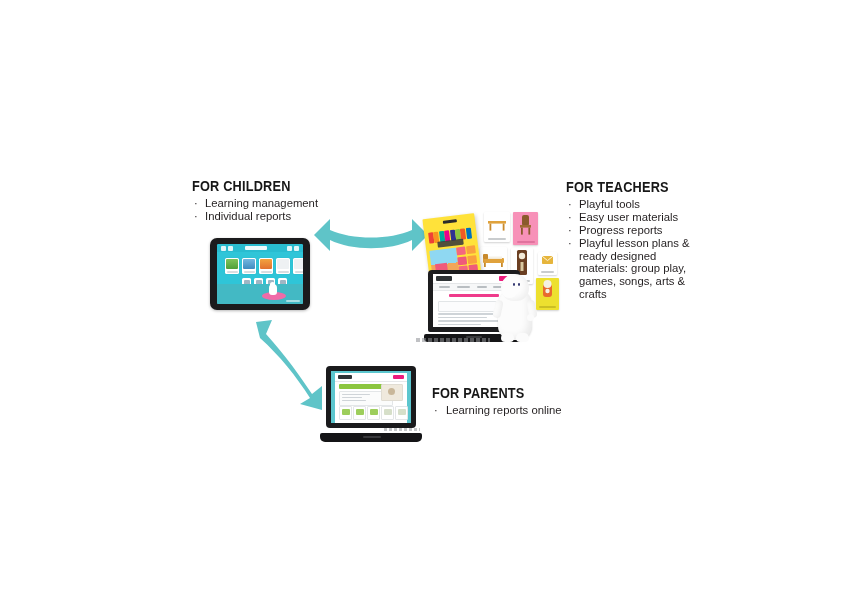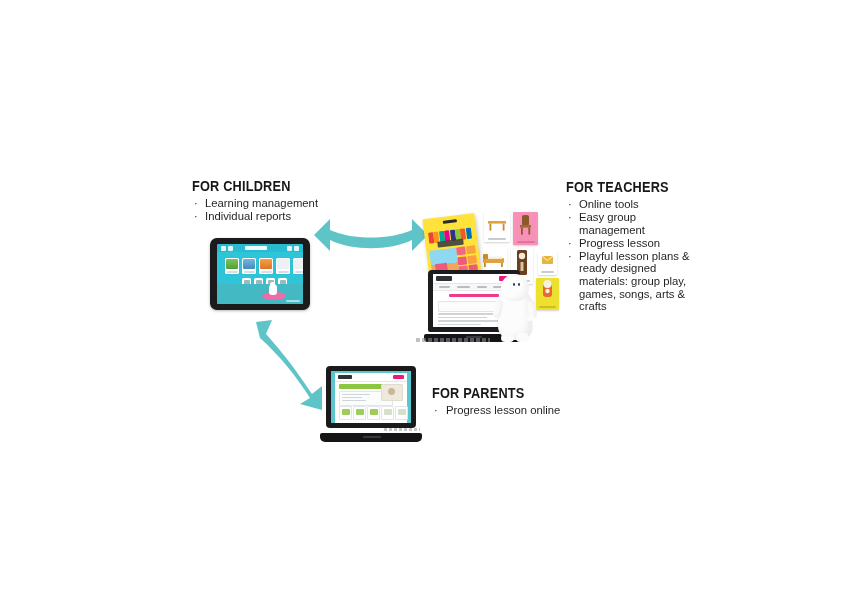--- a/index.html
+++ b/index.html
@@ -152,31 +152,31 @@
     <div class="heading">FOR CHILDREN</div>
     <ul class="bullets">
       <li><span class="dot">·</span><span>Learning management</span></li>
       <li><span class="dot">·</span><span>Individual reports</span></li>
     </ul>
   </div>
 
   <div class="block" id="teachers-block">
     <div class="heading">FOR TEACHERS</div>
     <ul class="bullets">
-      <li><span class="dot">·</span><span>Online tools</span></li>
-      <li><span class="dot">·</span><span>Easy group management</span></li>
-      <li><span class="dot">·</span><span>Progress lesson</span></li>
+      <li><span class="dot">·</span><span>Playful tools</span></li>
+      <li><span class="dot">·</span><span>Easy user materials</span></li>
+      <li><span class="dot">·</span><span>Progress reports</span></li>
       <li><span class="dot">·</span><span>Playful lesson plans &amp; ready designed materials: group play, games, songs, arts &amp; crafts</span></li>
     </ul>
   </div>
 
   <div class="block" id="parents-block">
     <div class="heading">FOR PARENTS</div>
     <ul class="bullets">
-      <li><span class="dot">·</span><span>Progress lesson online</span></li>
+      <li><span class="dot">·</span><span>Learning reports online</span></li>
     </ul>
   </div>
 
   <svg class="arrow-svg" id="arrow-double" width="118" height="52" viewBox="0 0 118 52">
     <path d="M18 12 L18 1 L2 17 L18 33 L18 22
              C40 33 78 33 100 22
              L100 33 L116 17 L100 1 L100 12
              C78 22 40 22 18 12 Z" fill="#5FC4C8"></path>
   </svg>
 

